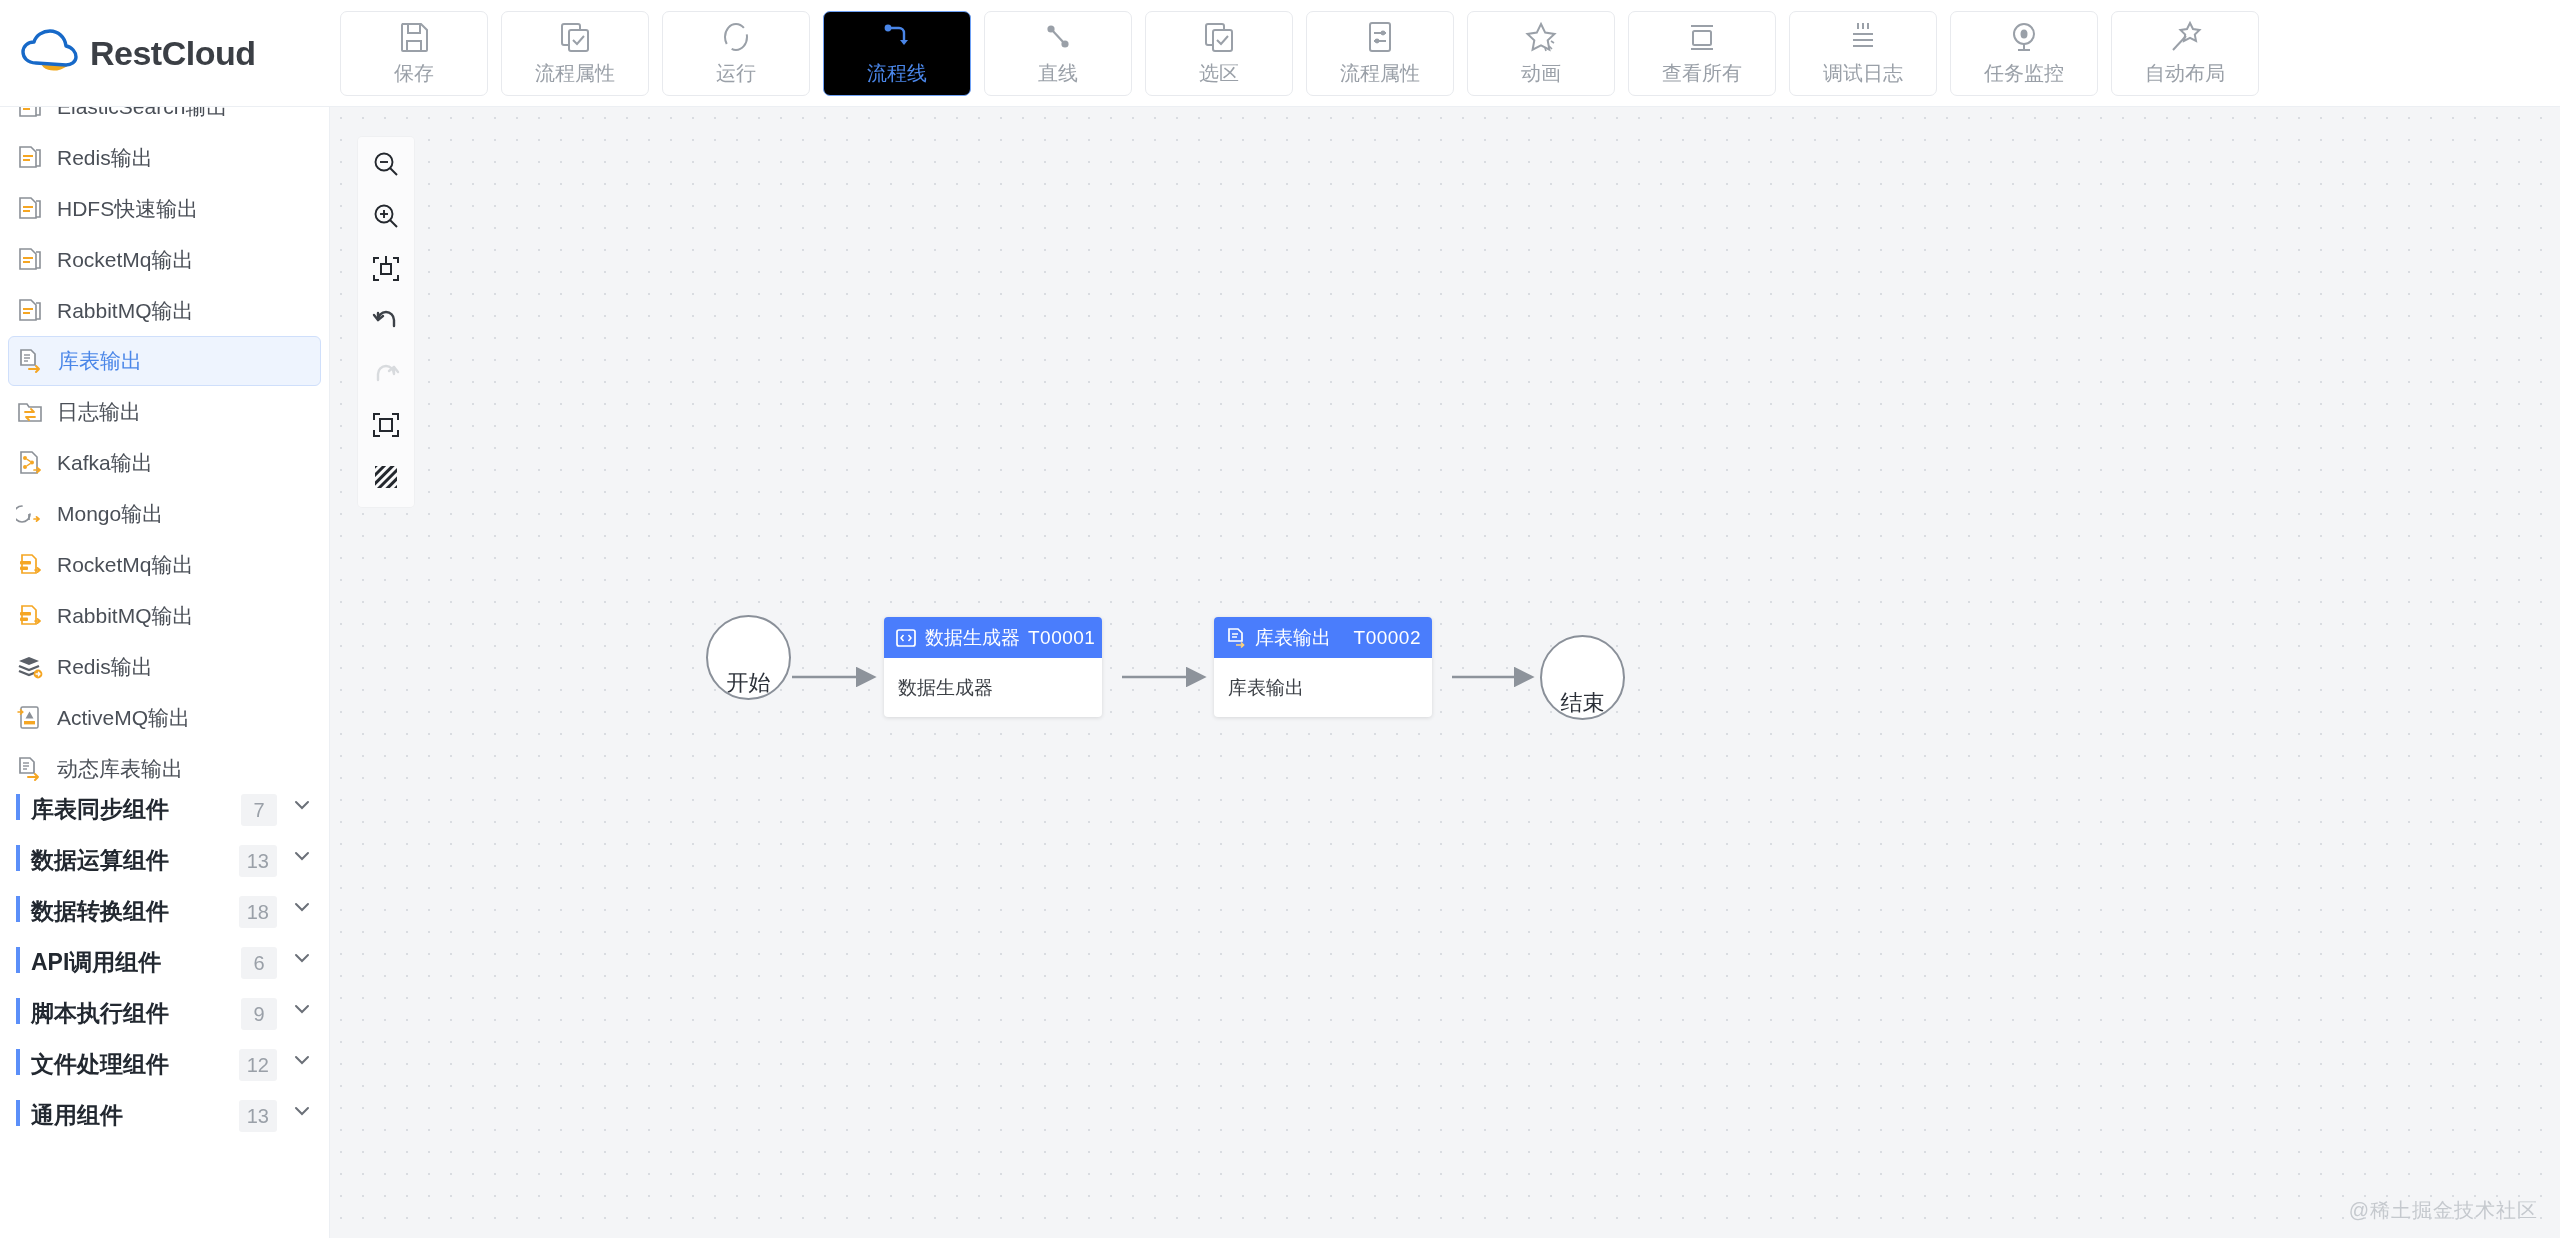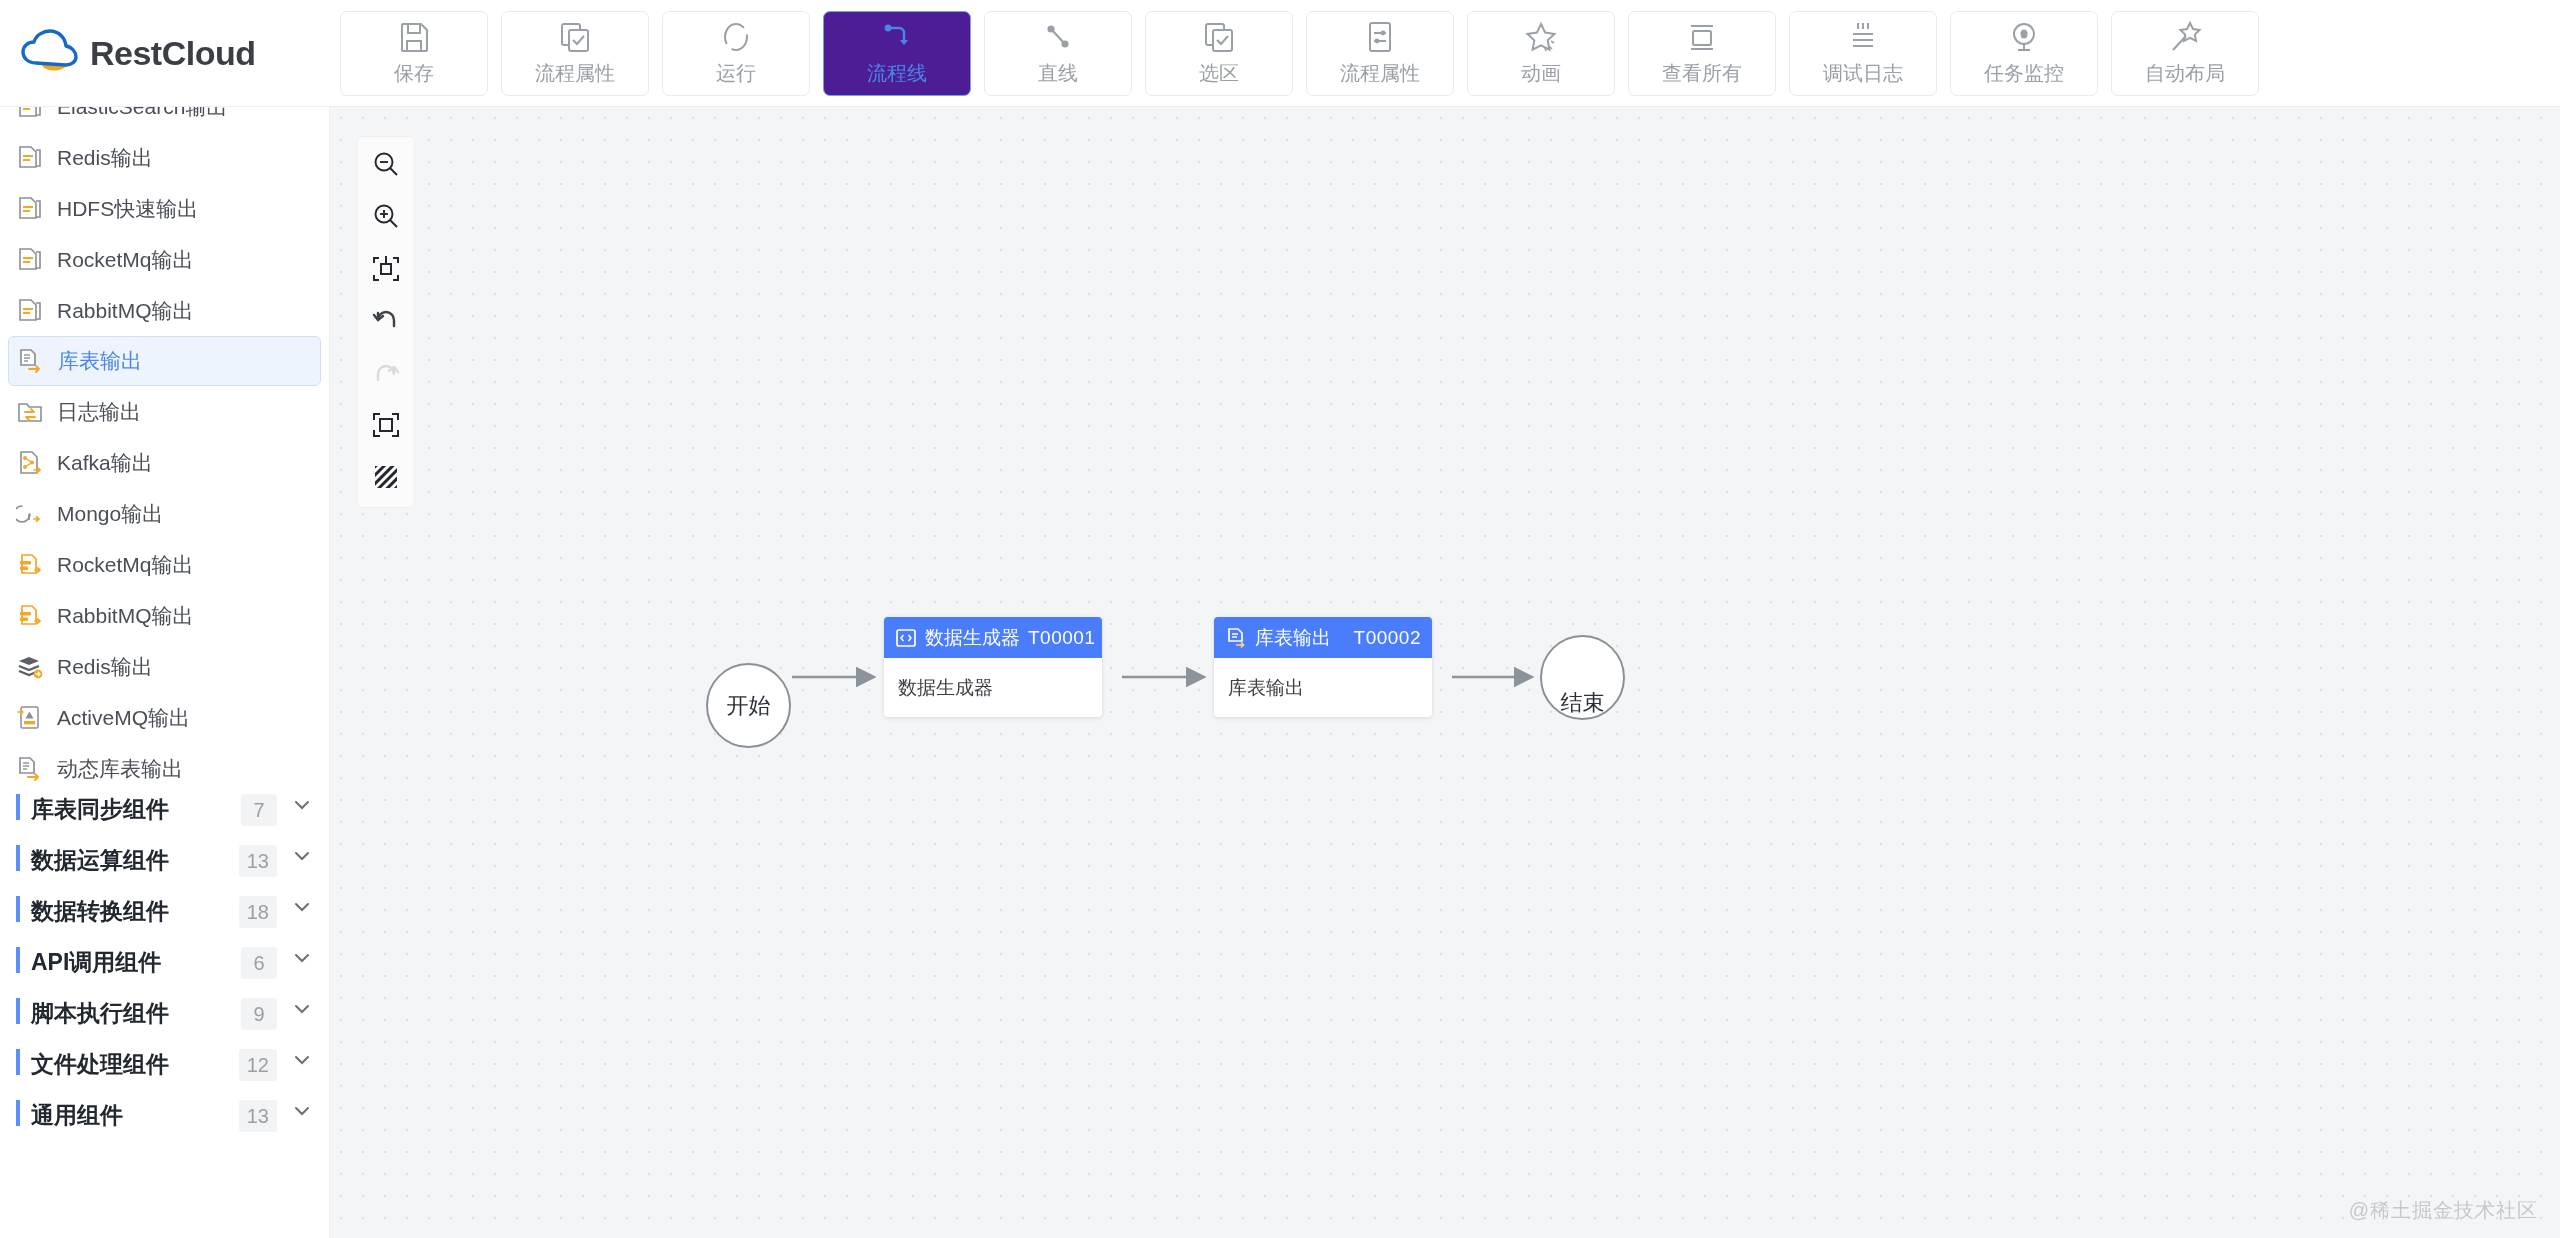--- a/index.html
+++ b/index.html
@@ -37,21 +37,21 @@
     border: 1px solid #e8eaee;
     border-radius: 7px;
     background: #ffffff;
     display: flex; flex-direction: column;
     align-items: center; justify-content: center;
     gap: 6px;
     cursor: pointer;
   }
   .tool .ticon { width: 34px; height: 34px; display: block; }
   .tool .tlabel { font-size: 20px; color: #9aa0a8; }
-  .tool.active { border-color: #6fa1f5; background: #4c1d95; }
+  .tool.active { border-color: #6fa1f5; background: #000000; }
   .tool.active .tlabel { color: #4a86e8; }
 
   
   .body { display: flex; height: calc(1238px - 107px); }
 
   
   .sidebar {
     width: 330px; flex: 0 0 330px;
     background: #ffffff;
     border-right: 1px solid #eceff3;
@@ -592,21 +592,21 @@
         <defs>
           <marker id="arw" markerWidth="9" markerHeight="9" refX="7" refY="4.5" orient="auto">
             <path d="M0 0 L9 4.5 L0 9 z" fill="#8d939b"></path>
           </marker>
         </defs>
         <line x1="462" y1="570" x2="542" y2="570" stroke="#8d939b" stroke-width="2.3" marker-end="url(#arw)"></line>
         <line x1="792" y1="570" x2="872" y2="570" stroke="#8d939b" stroke-width="2.3" marker-end="url(#arw)"></line>
         <line x1="1122" y1="570" x2="1200" y2="570" stroke="#8d939b" stroke-width="2.3" marker-end="url(#arw)"></line>
       </svg>
 
-      <div class="term-node" style="left:376px; top:556px;">
+      <div class="term-node" style="left:376px; top:508px;align-items:flex-end;">
         <span>开始</span>
       </div>
 
       <div class="task-node" style="left:554px; top:510px;">
         <div class="task-hdr">
           <span class="nicon">
             <svg viewBox="0 0 22 22" width="22" height="22" fill="none" stroke="#fff" stroke-width="1.7">
               <rect x="2" y="3" width="18" height="16" rx="2"></rect>
               <path d="M8.5 8l-2.5 3 2.5 3M13.5 8l2.5 3-2.5 3" stroke-width="1.5"></path>
             </svg>

